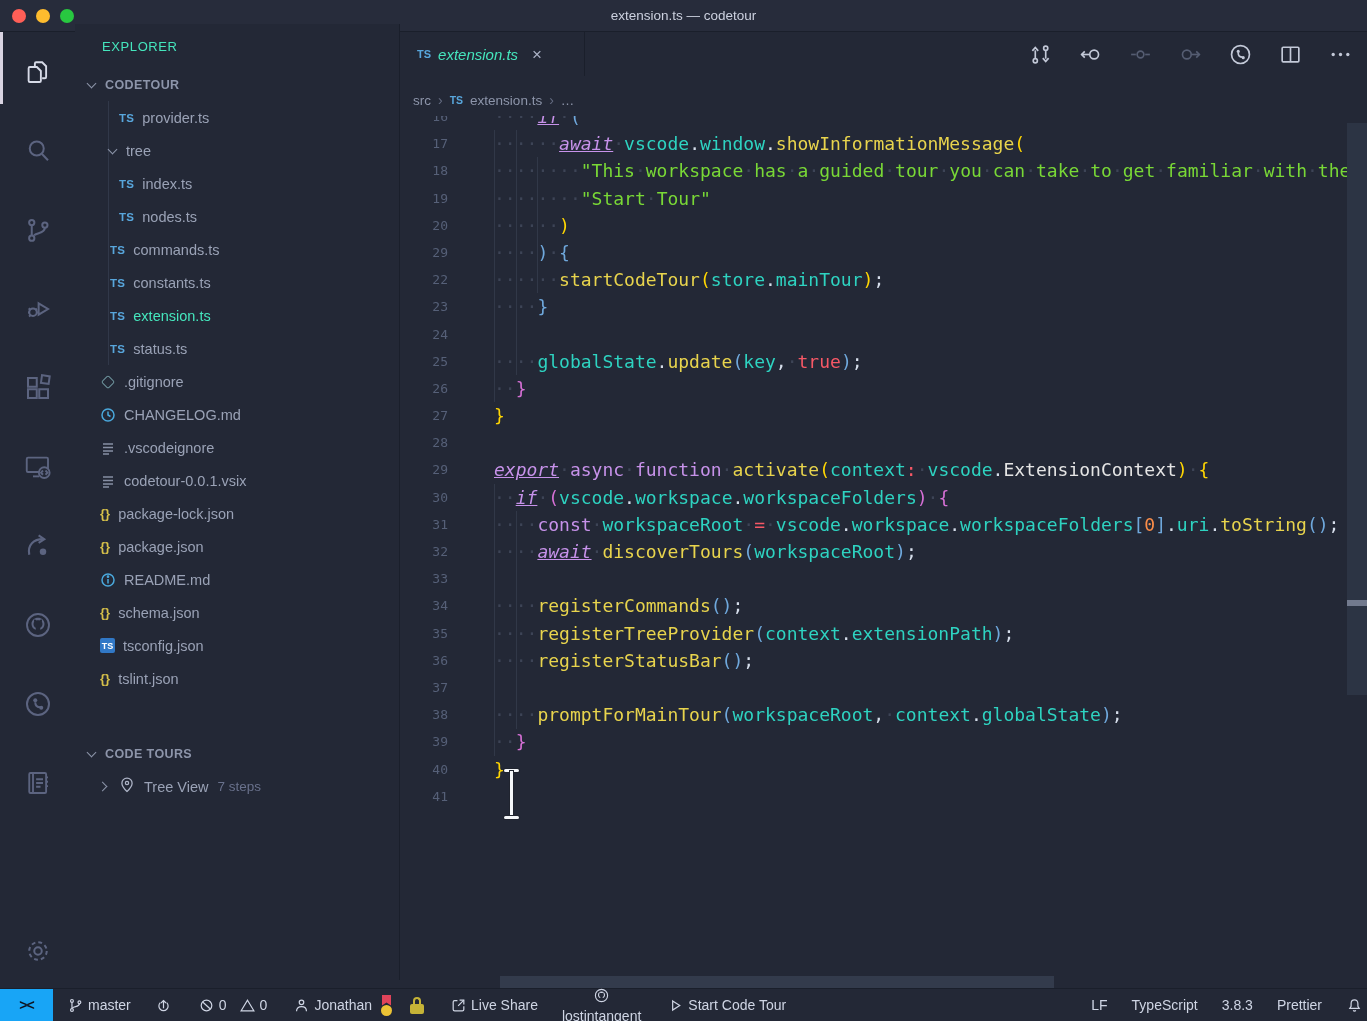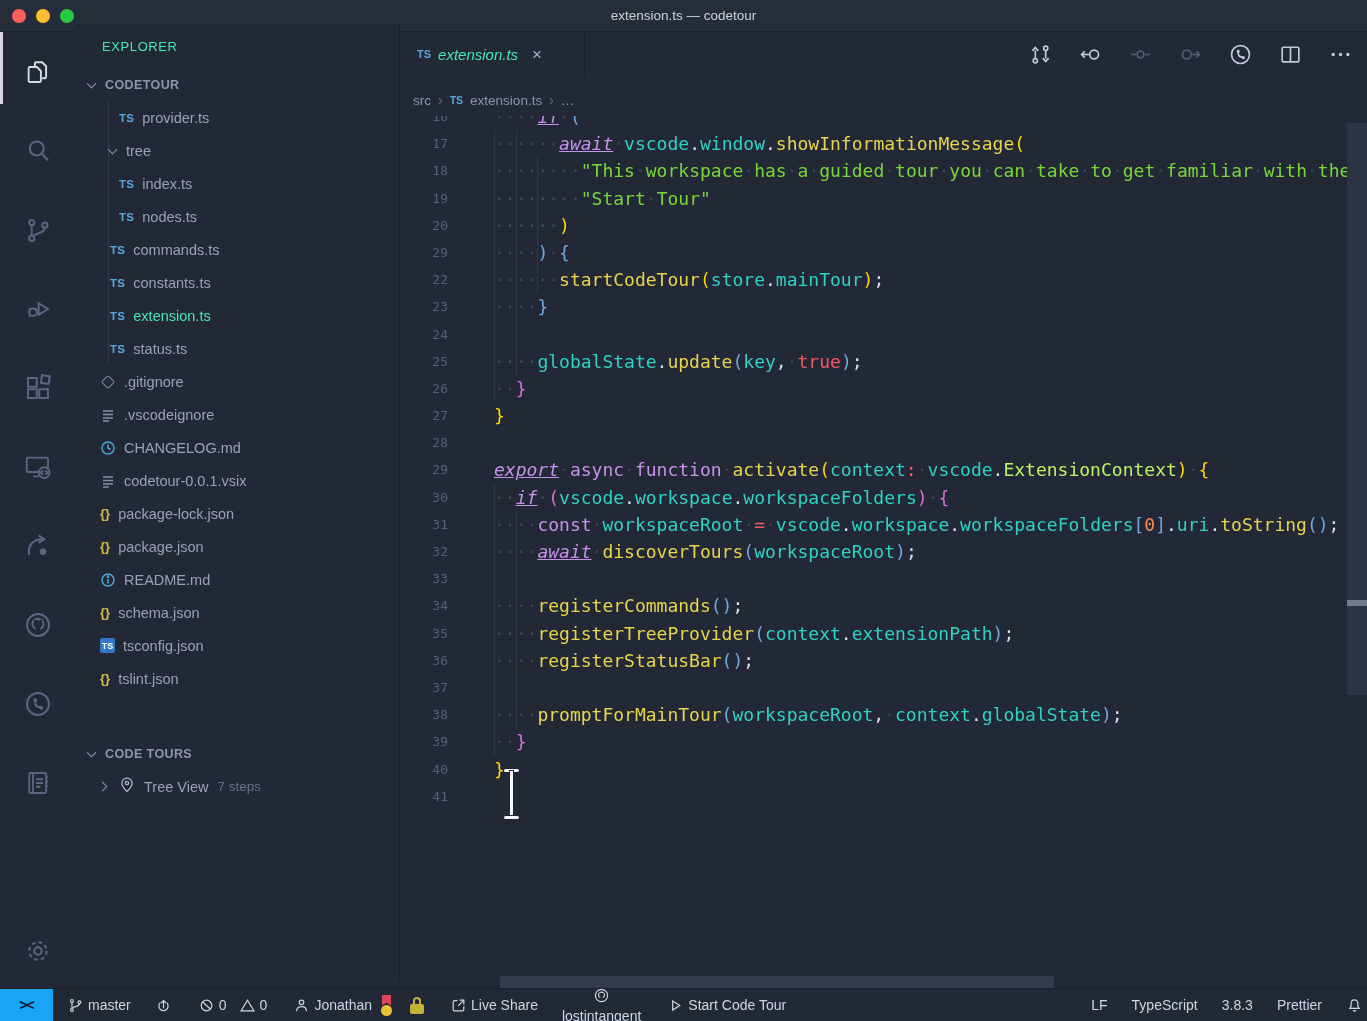--- a/index.html
+++ b/index.html
@@ -73,21 +73,21 @@
   .bc-ts{color:var(--tsblue);font-weight:bold;font-size:10.5px;}
   
   .code{position:absolute;left:0;top:84px;width:967px;height:872px;overflow:hidden;
         font-family:"DejaVu Sans Mono",monospace;font-size:18px;line-height:27.2px;}
   .codeinner{position:absolute;left:0;top:-13px;width:967px;}
   .cl{height:27.2px;display:flex;white-space:pre;}
   .gut{width:48px;text-align:right;color:#566078;font-size:13px;flex:0 0 auto;}
   .ct{margin-left:46px;}
   .ws{color:#3d4456;}
   .tk-pln{color:var(--pln);} .tk-kw{color:var(--kw);} .tk-kwi{color:var(--kw);font-style:italic;text-decoration:underline;}
-  .tk-id{color:var(--id);} .tk-cls{color:#bef264;} .tk-fn{color:var(--fn);} .tk-str{color:var(--str);}
+  .tk-id{color:var(--id);} .tk-cls{color:#e5e5e5;} .tk-fn{color:var(--fn);} .tk-str{color:var(--str);}
   .tk-op{color:var(--op);} .tk-num{color:var(--num);}
   .tk-b1{color:var(--b1);} .tk-b2{color:var(--b2);} .tk-b3{color:var(--b3);}
   .iguide{position:absolute;width:1px;background:#313848;}
   
   .vscroll{position:absolute;right:0;top:84px;width:20px;height:872px;}
   .vthumb{position:absolute;left:0;top:7px;width:20px;height:572px;background:#2c3444;}
   .vdeco{position:absolute;left:0;top:484px;width:20px;height:6px;background:#727a8e;}
   .hthumb{position:absolute;left:100px;top:944px;width:554px;height:13px;background:#333b4c;}
   
   .ibeam{position:absolute;left:103px;top:736px;width:17px;height:52px;}
@@ -247,34 +247,34 @@
         <div class="row" style="padding-left: 35px;">
           <span class="fi fi-ts">TS</span>
           <span class="label">status.ts</span>
         </div>
         <div class="row" style="padding-left: 25px;">
           <span class="fi fi-git"></span>
           <span class="label">.gitignore</span>
         </div>
         <div class="row" style="padding-left: 25px;">
           <span class="fi">
-            <svg viewBox="0 0 16 16" stroke="#878fa4" stroke-width="1.6" fill="none">
-              <path d="M3 4 h10 M3 7.5 h10 M3 11 h10 M3 14 h6"></path>
-            </svg>
-          </span>
-          <span class="label">.vscodeignore</span>
-        </div>
-        <div class="row" style="padding-left: 25px;">
-          <span class="fi">
             <svg viewBox="0 0 16 16" stroke="#4aa8dc" stroke-width="1.5" fill="none">
               <circle cx="8" cy="8" r="6"></circle>
               <path d="M8 4.5 V8 l2.5 1.5"></path>
             </svg>
           </span>
           <span class="label">CHANGELOG.md</span>
+        </div>
+        <div class="row" style="padding-left: 25px;">
+          <span class="fi">
+            <svg viewBox="0 0 16 16" stroke="#878fa4" stroke-width="1.6" fill="none">
+              <path d="M3 4 h10 M3 7.5 h10 M3 11 h10 M3 14 h6"></path>
+            </svg>
+          </span>
+          <span class="label">.vscodeignore</span>
         </div>
         <div class="row" style="padding-left: 25px;">
           <span class="fi">
             <svg viewBox="0 0 16 16" stroke="#878fa4" stroke-width="1.6" fill="none">
               <path d="M3 4 h10 M3 7.5 h10 M3 11 h10 M3 14 h6"></path>
             </svg>
           </span>
           <span class="label">codetour-0.0.1.vsix</span>
         </div>
         <div class="row" style="padding-left: 25px;">

